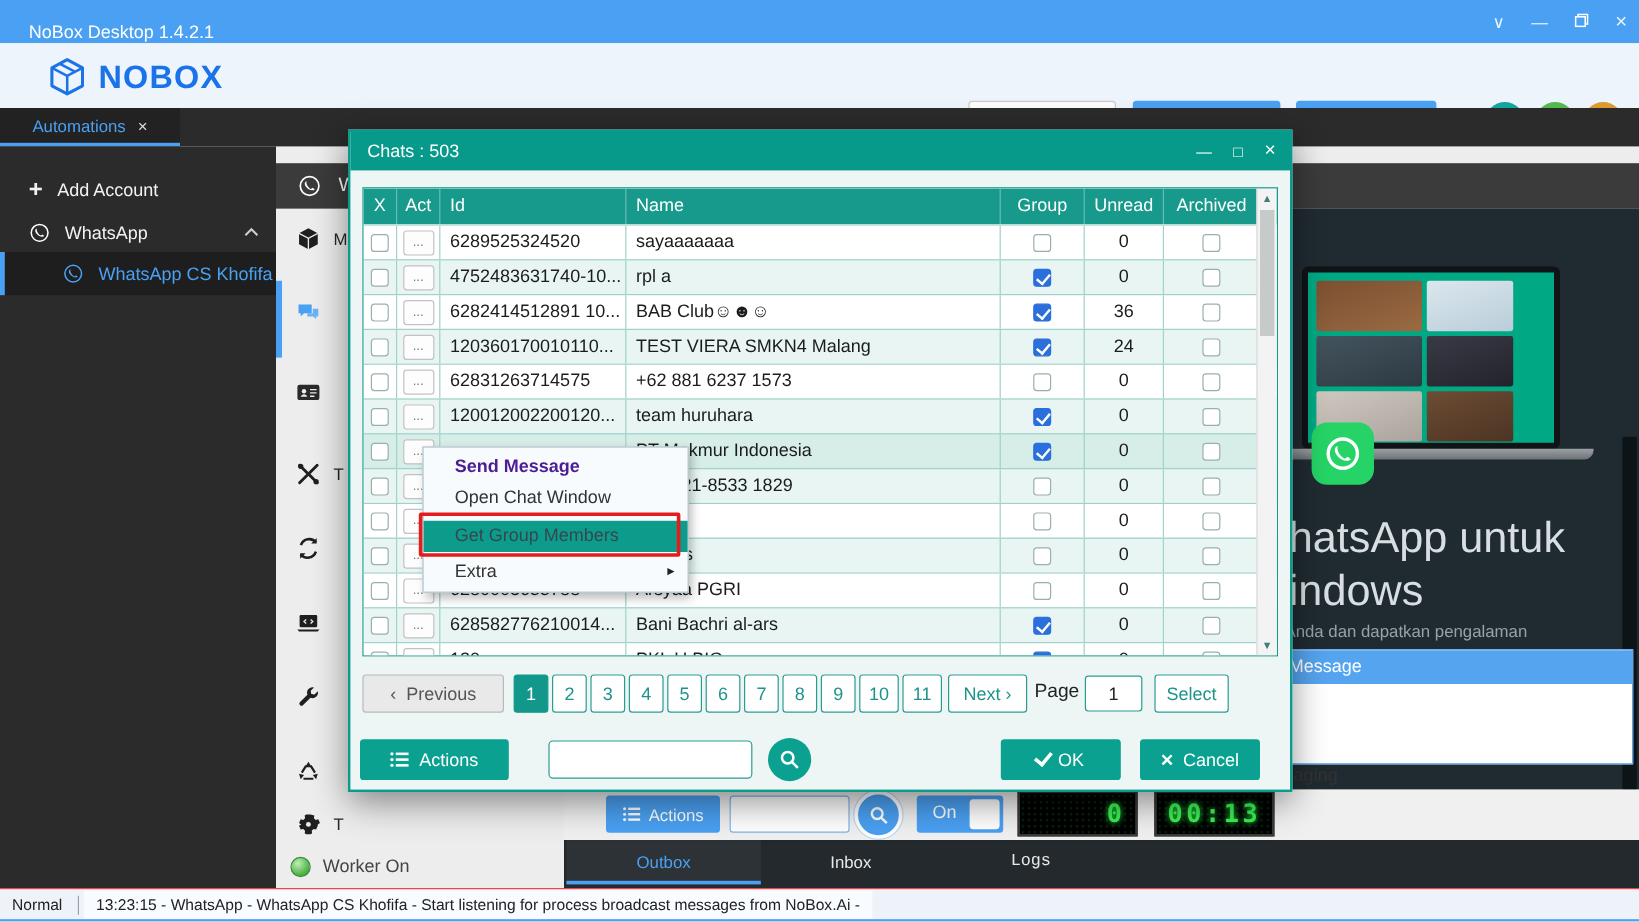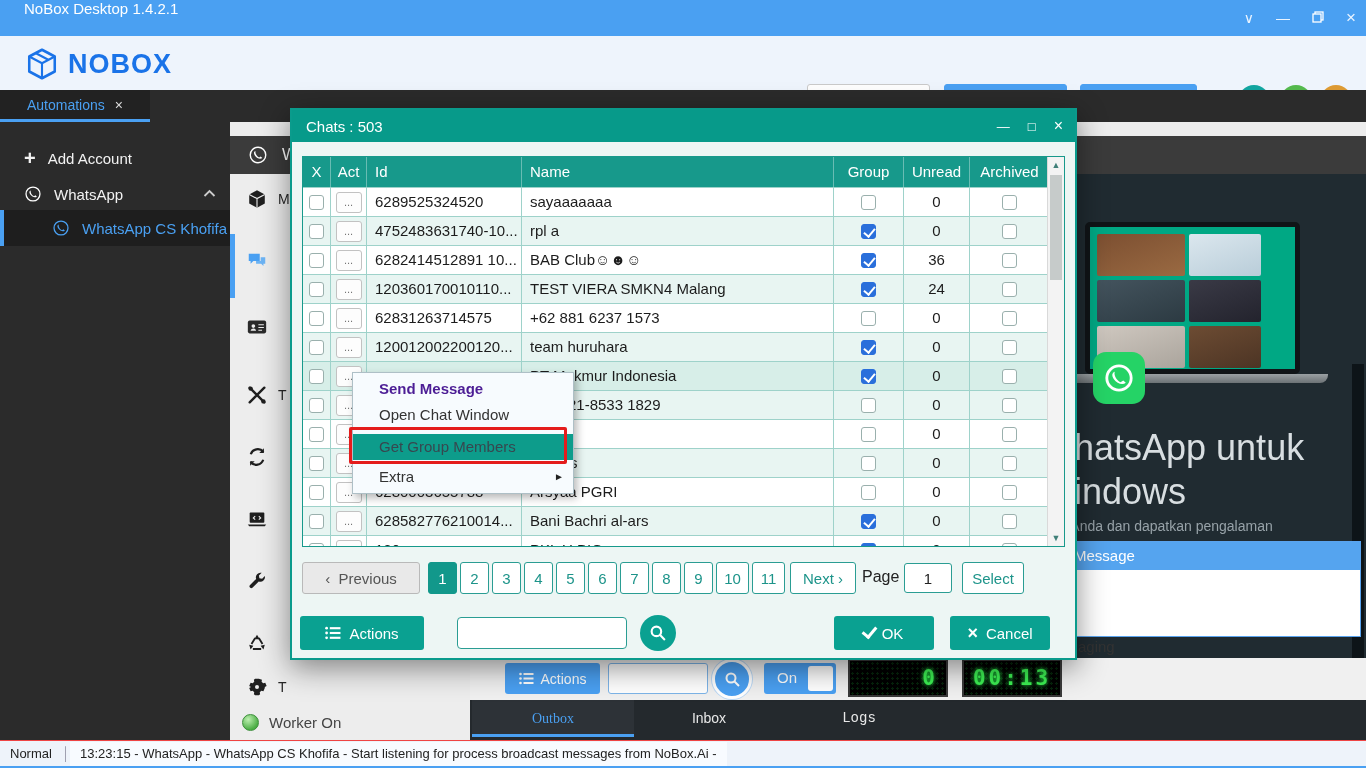--- a/index.html
+++ b/index.html
@@ -2,27 +2,27 @@
 <html><head>
 <meta charset="utf-8">
 <style>
   * { margin:0; padding:0; box-sizing:border-box; }
   html,body { width:1366px; height:768px; overflow:hidden; }
   body { font-family:"Liberation Sans", sans-serif; background:#ededed; position:relative; }
   .abs { position:absolute; }
 
   
   .titlebar { left:0; top:0; width:1366px; height:36px; background:#4aa0f2; color:#fff;
-    display:flex; align-items:flex-start; padding-left:24px; font-size:15px; }
+    display:flex; align-items:flex-end; padding-left:24px; font-size:15px; }
   .win-controls { position:absolute; right:10px; top:0; height:36px; display:flex; align-items:center; gap:22px; color:#eaf4ff; font-size:14px; }
   .win-controls span { cursor:default; }
 
   
   .header { left:0; top:36px; width:1366px; height:54px; background:#eef4fc; }
-  .brand { position:absolute; left:24px; top:10px; display:flex; align-items:center; gap:8px; }
+  .brand { position:absolute; left:38px; top:10px; display:flex; align-items:center; gap:8px; }
   .brand-name { color:#1a73e8; font-size:27px; font-weight:bold; letter-spacing:1px; }
   .hbtn { position:absolute; top:48px; height:35px; border-radius:3px; font-size:15px; text-align:center; line-height:33px; }
   .hbtn.light { background:#fdfdfd; border:1px solid #c9c9c9; color:#666; }
   .hbtn.primary { background:#4aa0f2; border:1px solid #4aa0f2; color:#fff; }
   .circle-btn { position:absolute; top:49px; width:32px; height:32px; border-radius:50%; display:flex; align-items:center; justify-content:center; }
 
   
   .tabbar { left:0; top:90px; width:1366px; height:32px; background:#2b2b2b; }
   .tab { position:absolute; left:0; top:0; width:150px; height:32px; display:flex; align-items:center; justify-content:center; gap:10px;
     color:#4aa0f2; font-size:14px; border-bottom:3px solid #4aa0f2; background:#222; }
@@ -78,21 +78,21 @@
   .btoggle .tlabel { position:absolute; left:13px; top:6px; }
   .btoggle .knob { position:absolute; right:3px; top:3px; width:25px; height:25px; background:#fff; border-radius:3px; }
   .led { position:absolute; top:1px; width:100px; height:38px; background:#000; border:2px solid #3a3a3a; color:#3df053; font-family:"DejaVu Sans Mono", monospace; font-size:21px; font-weight:bold; line-height:34px; text-shadow:0 0 5px #2aff4e; letter-spacing:3px;
     background-image:radial-gradient(rgba(40,255,80,.14) 1px, transparent 1.4px); background-size:5px 5px; }
   .led1 { left:378px; text-align:right; padding-right:8px; }
   .led2 { left:492px; text-align:center; }
 
   
   .tabstrip { left:470px; top:700px; width:896px; height:40px; background:#24292d; }
   .btab { position:absolute; top:0; height:37px; line-height:37px; text-align:center; font-size:14px; color:#e8e8e8; }
-  .btab.active { background:#2d3237; color:#4aa0f2; border-bottom:3px solid #4aa0f2;font-family:Liberation Serif, serif; }
+  .btab.active { background:#2d3237; color:#4aa0f2; border-bottom:3px solid #4aa0f2; }
 
   
   .statusbar { left:0; top:740px; width:1366px; height:26px; background:#eef3fa; border-top:1px solid #ef4444; display:flex; align-items:center; font-size:13px; color:#222; }
   .status-field { background:#f8fbff; height:24px; display:flex; align-items:center; padding:0 10px; }
   .bottom-strip { left:0; top:766px; width:1366px; height:2px; background:#4aa0f2; }
 
   
   .modal { left:290px; top:108px; width:787px; height:552px; background:#edf6f4; border:2px solid #0a9b8c; box-shadow:0 8px 28px rgba(0,0,0,.45); z-index:10; }
   .mtitle { height:32px; background:#079a8a; color:#fff; display:flex; align-items:center; padding-left:14px; font-size:15px;text-align:center; }
   .mcontrols { position:absolute; right:12px; top:0; height:32px; display:flex; align-items:center; gap:18px; color:#fff; font-size:13px; }

